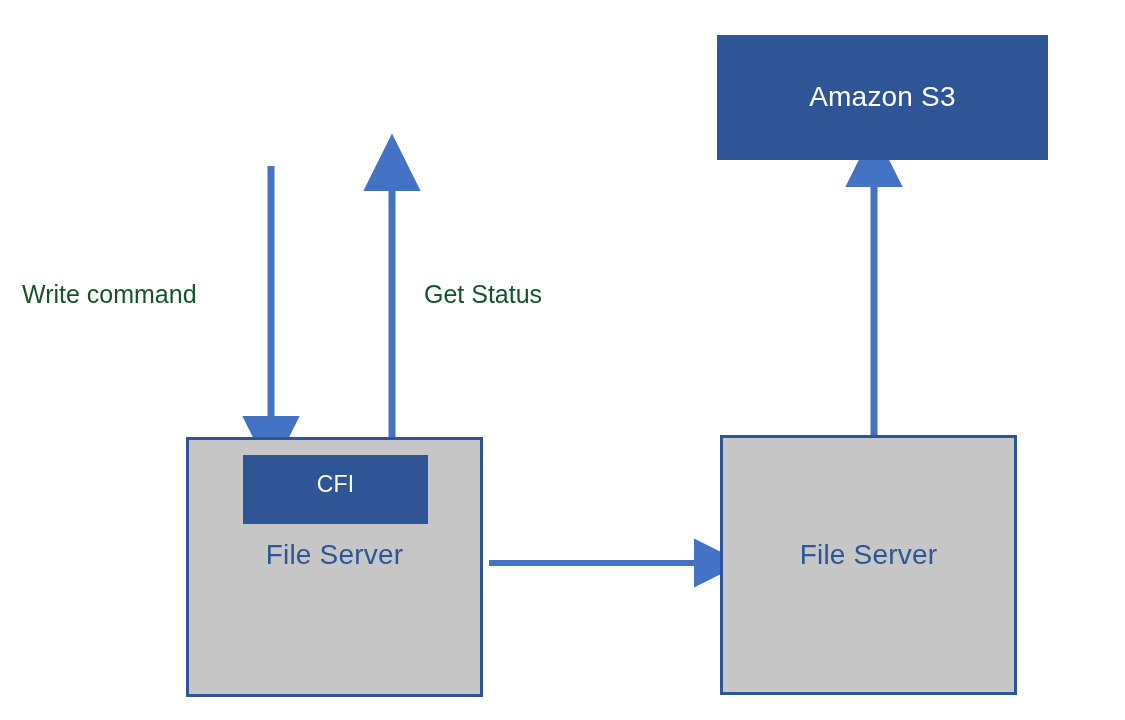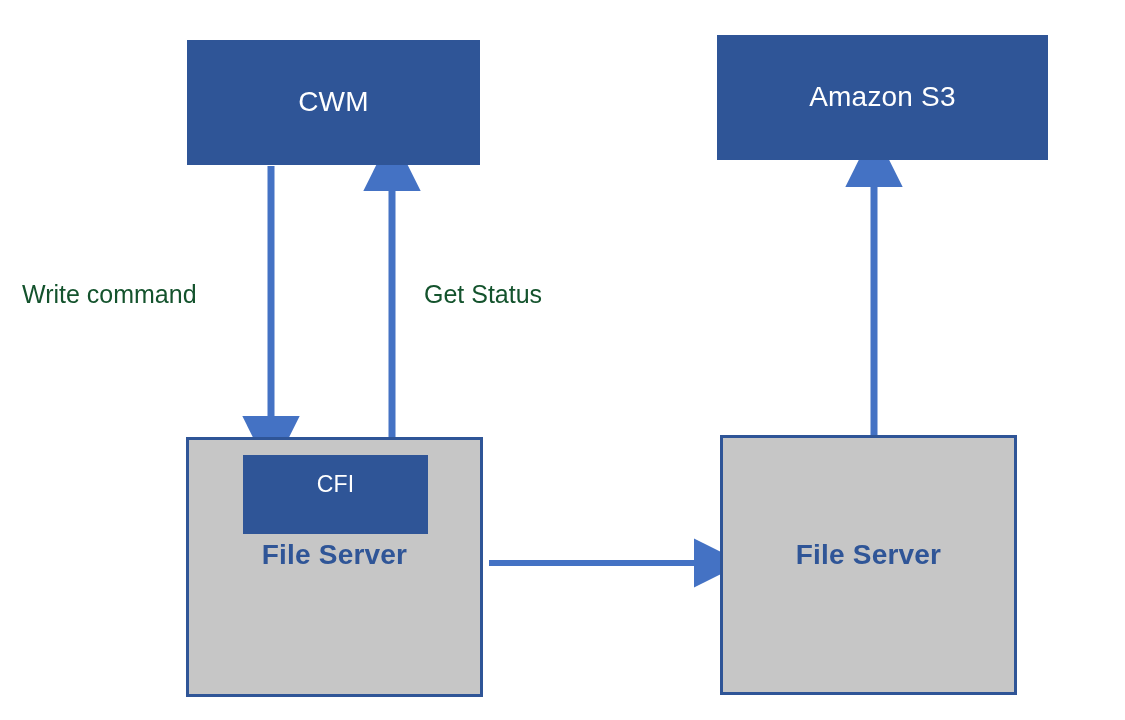--- a/index.html
+++ b/index.html
@@ -39,21 +39,21 @@
     line-height: 1.1;
     letter-spacing: 0.2px;
     white-space: nowrap;
   }
   .node-label-white {
     color: #ffffff;
     font-weight: 400;
   }
   .node-label-bold-blue {
     color: #2F5597;
-    font-weight: 700;
+    font-weight: 400;
   }
   .edge-label {
     position: absolute;
     color: #14532d;
     font-size: 25px;
     line-height: 1.35;
     white-space: pre-line;
   }
   svg.edges {
     position: absolute;
@@ -86,33 +86,30 @@
 
     <g>
       <line x1="874" y1="440" x2="874" y2="166" stroke="#4472C4" stroke-width="7" marker-end="url(#arrowhead)"></line>
     </g>
 
     <g>
       <line x1="489" y1="563" x2="712" y2="563" stroke="#4472C4" stroke-width="6" marker-end="url(#arrowhead)"></line>
     </g>
   </svg>
 
-  <div class="node node-blue" style="left:187px; top:40px; width:293px; height:125px;">
-    <span class="node-label node-label-white">CWM</span>
-  </div>
 
   <div class="node node-blue" style="left:717px; top:35px; width:331px; height:125px;">
     <span class="node-label node-label-white">Amazon S3</span>
   </div>
 
   <div class="node node-gray" style="left:186px; top:437px; width:297px; height:260px; align-items:flex-start; padding-top:100px;">
     <span class="node-label node-label-bold-blue">File Server</span>
   </div>
 
-  <div class="node node-blue" style="left:243px; top:455px; width:185px; height:79px; align-items:flex-start; padding-top:17px;">
+  <div class="node node-blue" style="left:243px; top:455px; width:185px; height:69px; align-items:flex-start; padding-top:17px;">
     <span class="node-label node-label-white" style="font-size:23px;">CFI</span>
   </div>
 
   <div class="node node-gray" style="left:720px; top:435px; width:297px; height:260px; align-items:flex-start; padding-top:102px;">
     <span class="node-label node-label-bold-blue">File Server</span>
   </div>
 
   <div class="edge-label" style="left:22px; top:278px;">Write command</div>
 
   <div class="edge-label" style="left:424px; top:278px;">Get Status</div>

